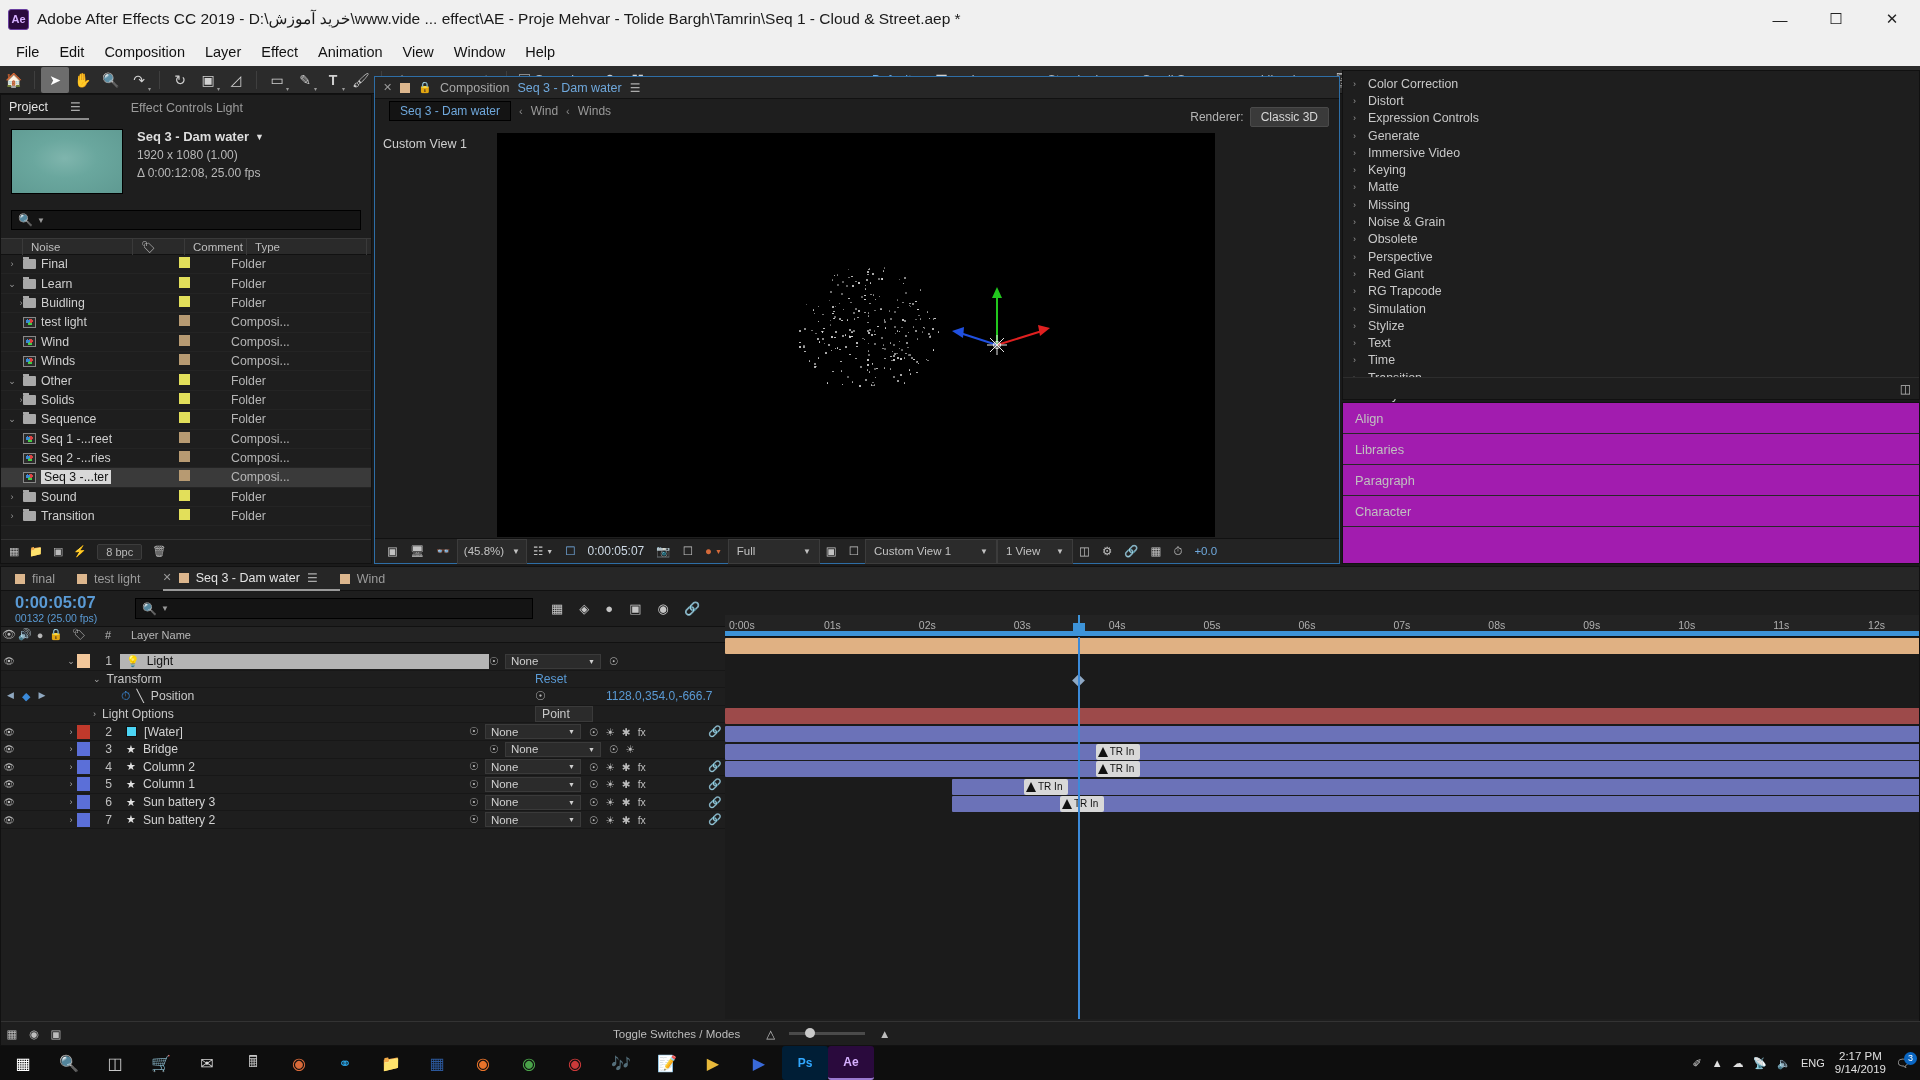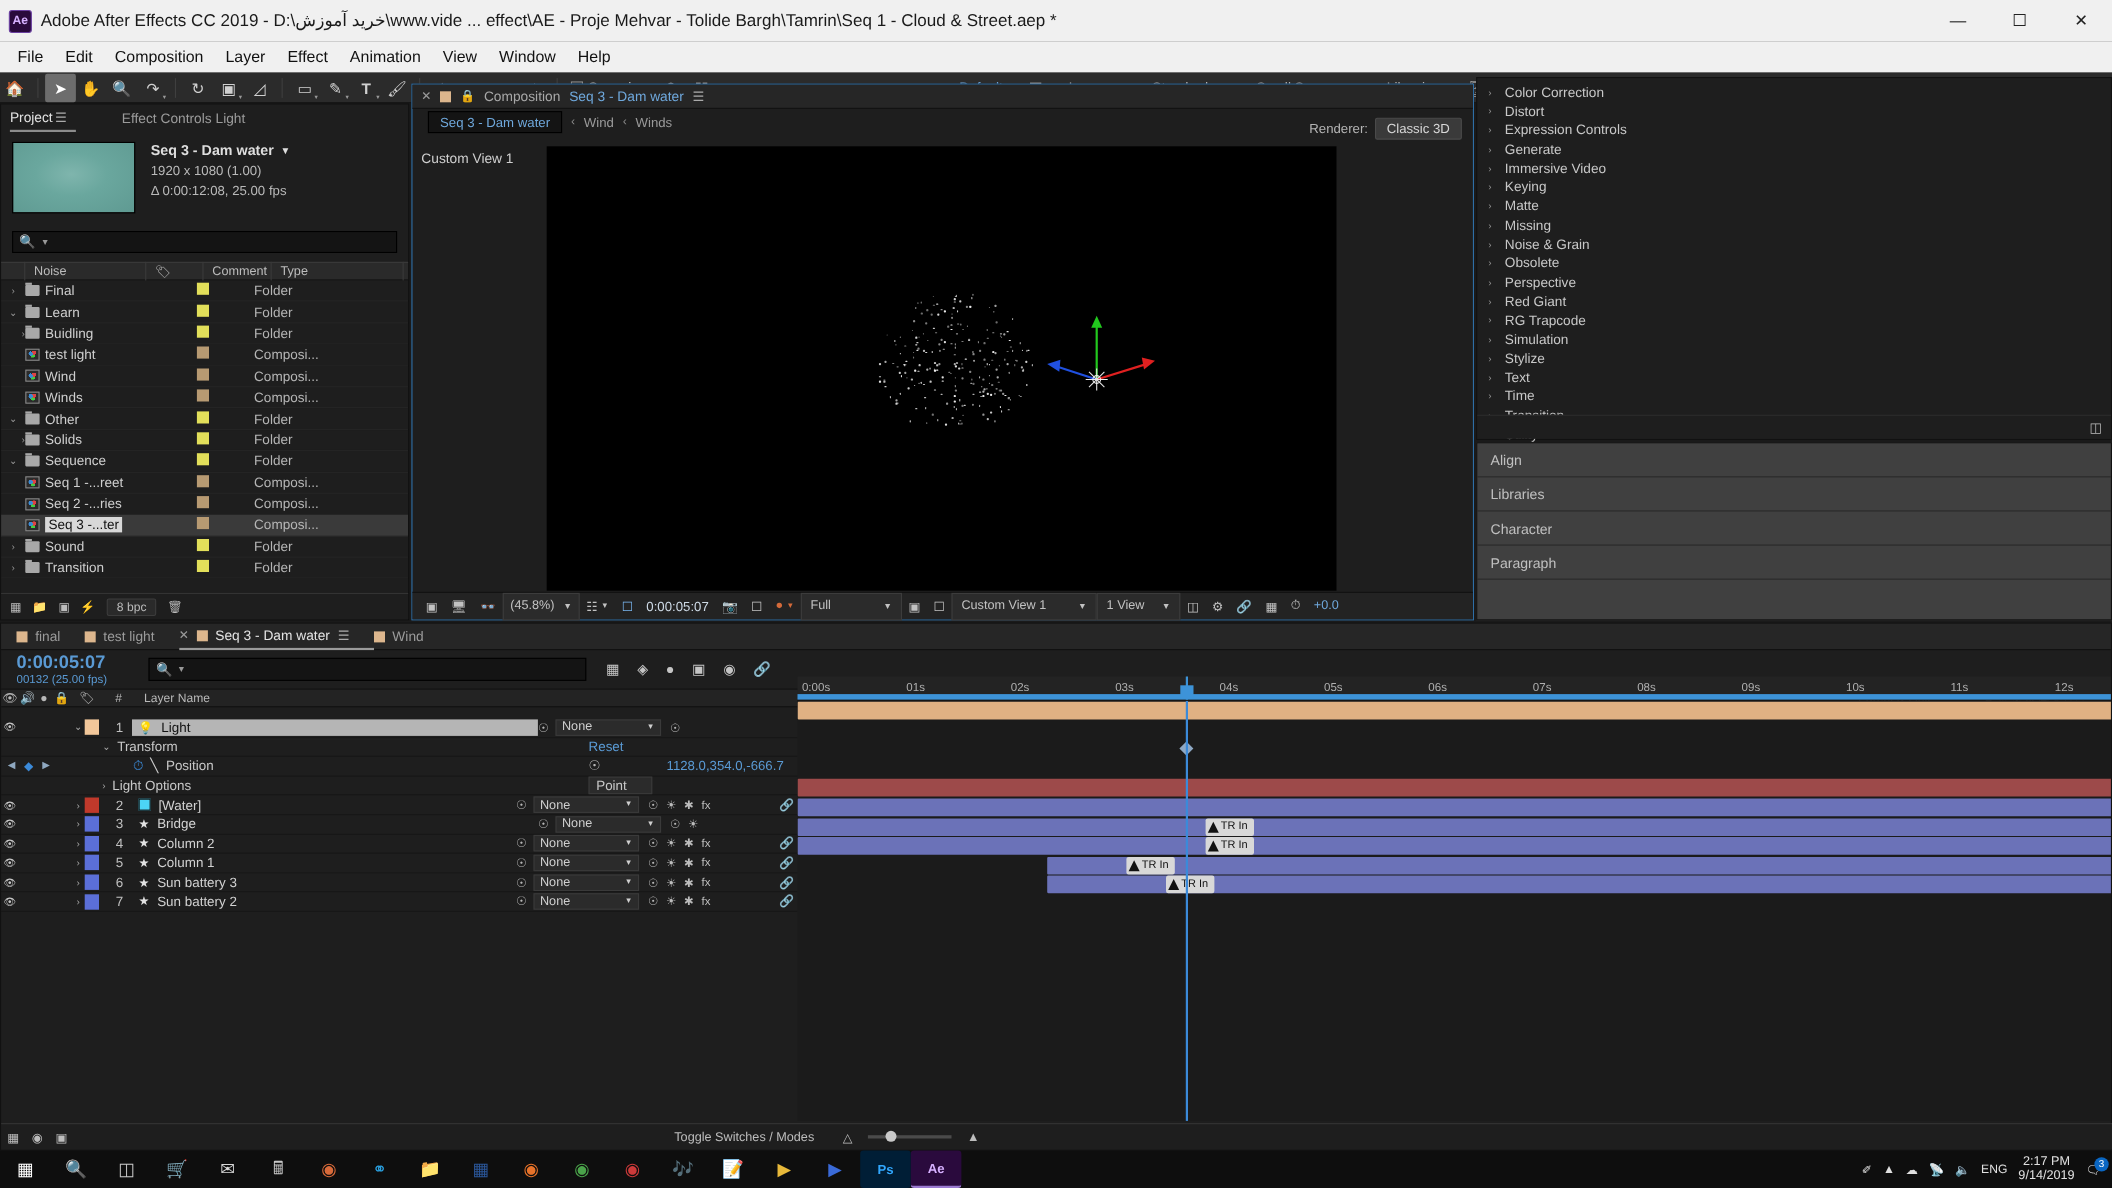--- a/index.html
+++ b/index.html
@@ -39,21 +39,21 @@
      display:flex;align-items:center; gap:6px; font-size:12.5px; color:#9a9a9a;}
 
   
   .panel{ position:absolute; background:#1e1e1e; border:1px solid #111; }
   .hamburger{ font-size:12px;color:#aaa;}
 
   
   #projectPanel{ left:0; top:94px; width:372px; height:470px; background:#1e1e1e;}
   .proj-head{ display:flex; height:26px; align-items:center; padding-left:8px; font-size:12.5px;}
   .proj-tab{ color:#e2e2e2; padding-right:8px; border-bottom:2px solid #8c8c8c; height:24px;
-     display:flex;align-items:center;gap:2px;}
+     display:flex;align-items:center;gap:22px;}
   .ec-tab{ color:#9b9b9b; display:flex;align-items:center;gap:8px; margin-left:34px;}
   .thumbwrap{ display:flex; padding:8px 10px 4px 10px; gap:14px;}
   .thumb{ width:112px;height:65px;border:1px solid #000;
      background:radial-gradient(ellipse at 48% 45%, #7fb5ad 0%, #6aa79e 40%, #5f9a92 100%); }
   .meta-title{ font-size:13px;color:#dedede;font-weight:bold; display:flex;gap:6px;align-items:center;}
   .meta-line{ font-size:12px;color:#b9b9b9; margin-top:4px;}
   .search-row{ margin:12px 10px 0 10px; height:20px; background:#141414; border:1px solid #000;
      display:flex;align-items:center; padding:0 6px; gap:4px; }
   .search-row .mg{ color:#b0b0b0; font-size:12px;}
   .col-head{ margin-top:8px; height:17px; background:#2a2a2a; border-top:1px solid #3a3a3a;
@@ -106,21 +106,21 @@
      align-items:center; justify-content:space-between; gap:12px;}
   .plus0{ color:#6fa8dc;}
 
   
   #effectsPanel{ left:1342px; top:70px; width:578px; height:330px; background:#1e1e1e;}
   .eff-row{ height:17.3px; display:flex; align-items:center; gap:7px; padding-left:10px;
      font-size:12.4px; color:#c8c8c8;}
   .eff-row .tw{ font-size:9px;color:#9a9a9a; width:8px;}
   .eff-foot{ position:absolute; bottom:0; left:0; right:0; height:22px; background:#1e1e1e;
      border-top:1px solid #2d2d2d; display:flex; align-items:center; justify-content:flex-end; padding-right:8px;}
-  #sidePanels{ left:1342px; top:402px; width:578px; height:162px; background:#404040;}
+  #sidePanels{ left:1342px; top:402px; width:578px; height:162px; background:#a21caf;}
   .sp-row{ height:31px; display:flex;align-items:center; padding-left:12px; font-size:12.8px;
      color:#c0c0c0; border-bottom:1px solid #282828;}
 
   
   #timeline{ left:0; top:566px; width:1920px; height:480px; background:#1e1e1e;}
   .tl-tabbar{ height:24px; background:#262626; display:flex; align-items:center;
      border-bottom:1px solid #111; font-size:12.5px; padding-left:14px; gap:0px;}
   .tltab{ display:flex;align-items:center;gap:7px; padding:0 22px 0 0; color:#9b9b9b; height:24px; }
   .tltab .sw{ width:10px;height:10px;background:#dcb68d;}
   .tltab.sel{ color:#e3e3e3; }
@@ -828,24 +828,24 @@
 
   <div class="panel" id="sidePanels">
     <div id="spList">
         <div class="sp-row">
           <span>Align</span>
         </div>
         <div class="sp-row">
           <span>Libraries</span>
         </div>
         <div class="sp-row">
+          <span>Paragraph</span>
+        </div>
+        <div class="sp-row">
           <span>Character</span>
-        </div>
-        <div class="sp-row">
-          <span>Paragraph</span>
         </div>
       </div>
   </div>
 
   <div class="panel" id="timeline">
     <div class="tl-tabbar" id="tlTabs">
         <div class="tltab" style="border-bottom: none;">
           <span class="sw"></span>
           <span>final</span>
         </div>

